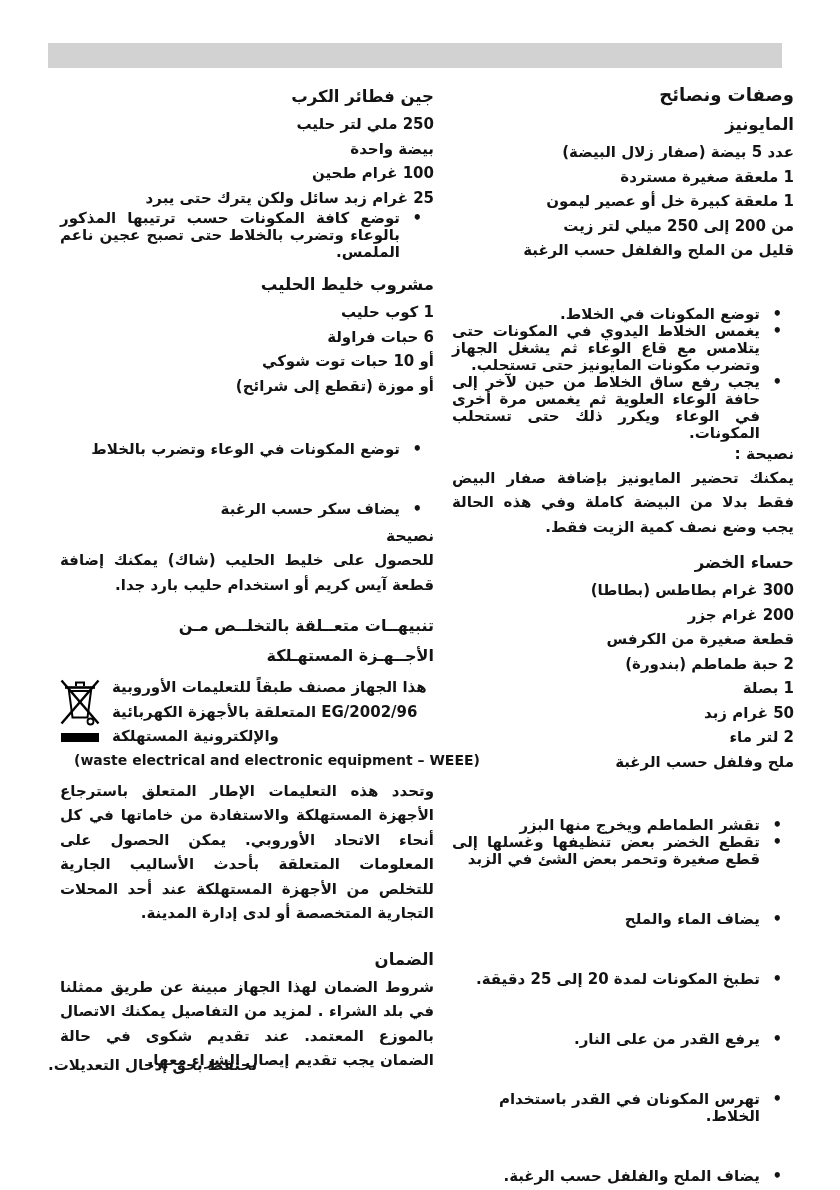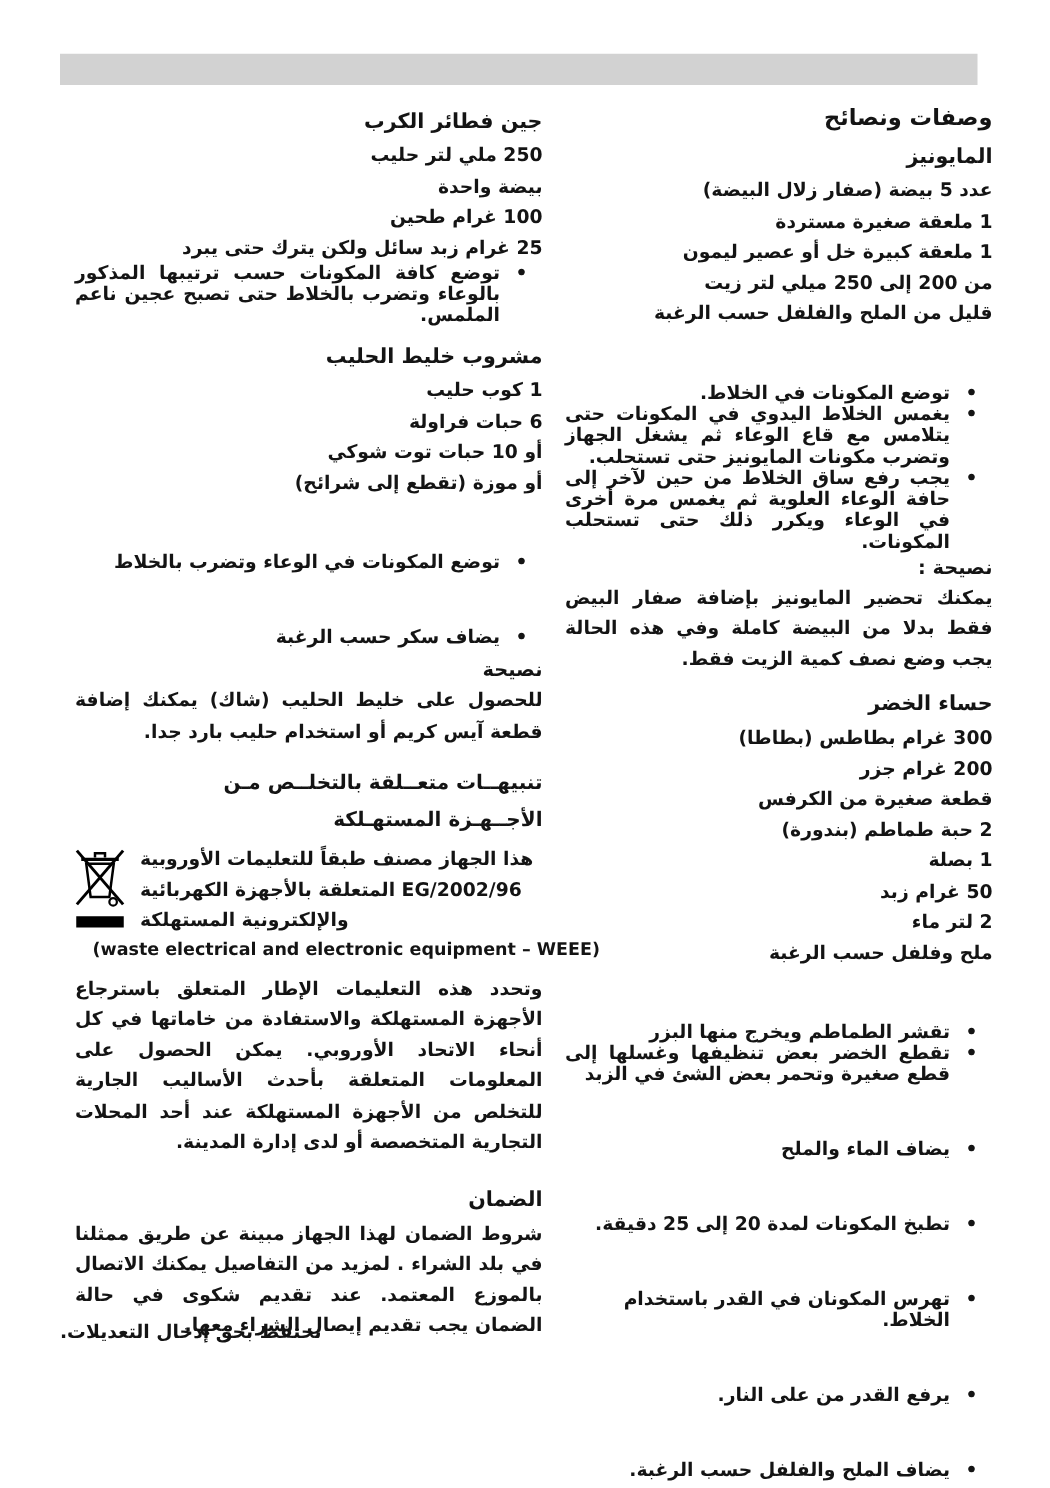--- a/index.html
+++ b/index.html
@@ -60,22 +60,22 @@
     <div class="line">قطعة صغيرة من الكرفس</div>
     <div class="line">2 حبة طماطم (بندورة)</div>
     <div class="line">1 بصلة</div>
     <div class="line">50 غرام زبد</div>
     <div class="line">2 لتر ماء</div>
     <div class="line">ملح وفلفل حسب الرغبة</div>
     <div class="bullet nw">تقشر الطماطم ويخرج منها البزر</div>
     <div class="bullet">تقطع الخضر بعض تنظيفها وغسلها إلى قطع صغيرة وتحمر بعض الشئ في الزبد</div>
     <div class="bullet nw">يضاف الماء والملح</div>
     <div class="bullet nw">تطبخ المكونات لمدة 20 إلى 25 دقيقة.</div>
+    <div class="bullet nw">يرفع القدر من على النار.</div>
     <div class="bullet nw">تهرس المكونان في القدر باستخدام الخلاط.</div>
-    <div class="bullet nw">يرفع القدر من على النار.</div>
     <div class="bullet nw">يضاف الملح والفلفل حسب الرغبة.</div>
   </div>
 
   <div class="col col-left">
     <div class="h2">جين فطائر الكرب</div>
     <div class="line">250 ملي لتر حليب</div>
     <div class="line">بيضة واحدة</div>
     <div class="line">100 غرام طحين</div>
     <div class="line">25 غرام زبد سائل ولكن يترك حتى يبرد</div>
     <div class="bullet">توضع كافة المكونات حسب ترتيبها المذكور بالوعاء وتضرب بالخلاط حتى تصبح عجين ناعم الملمس.</div>

